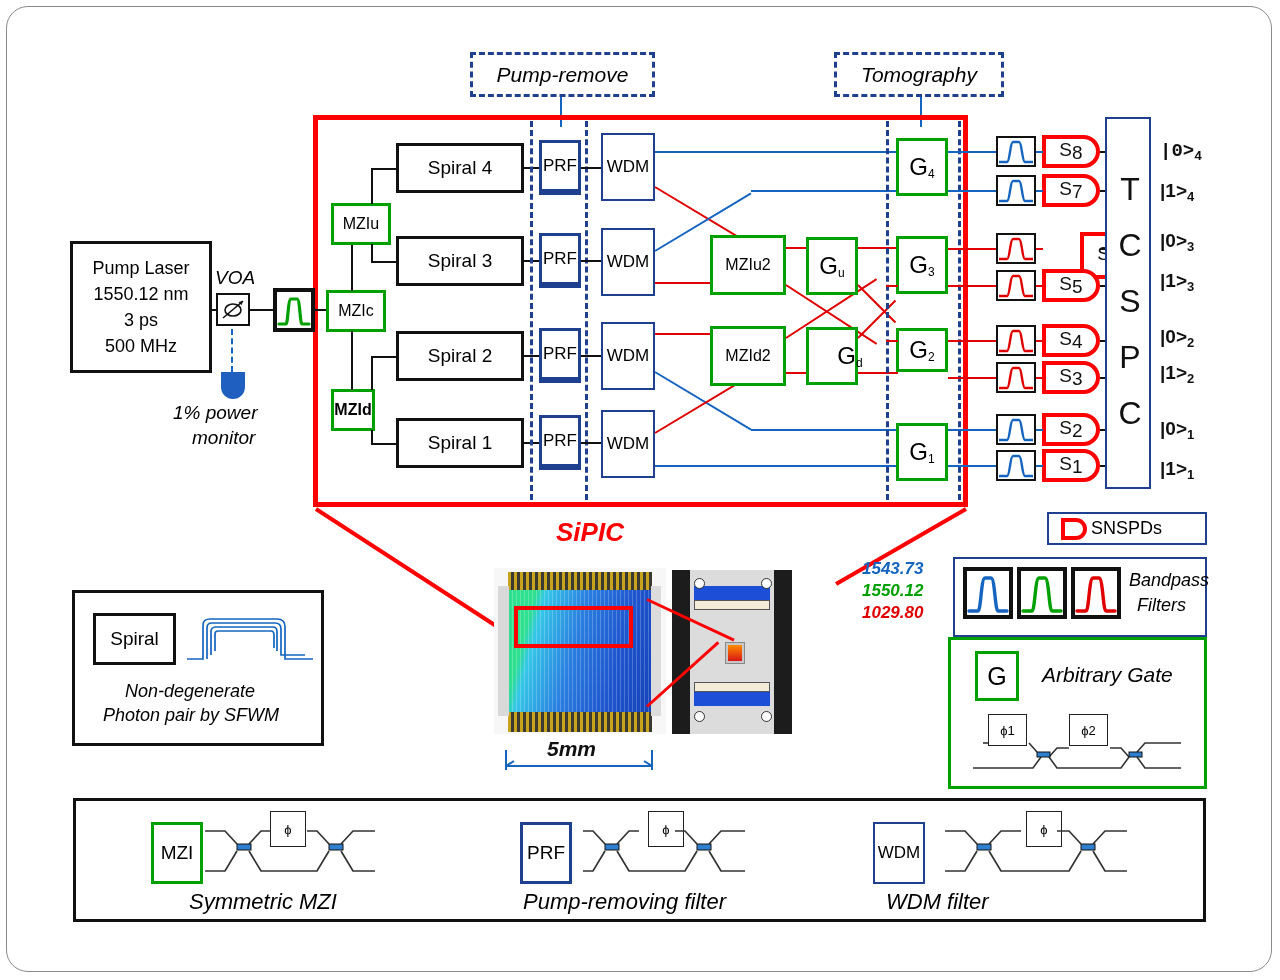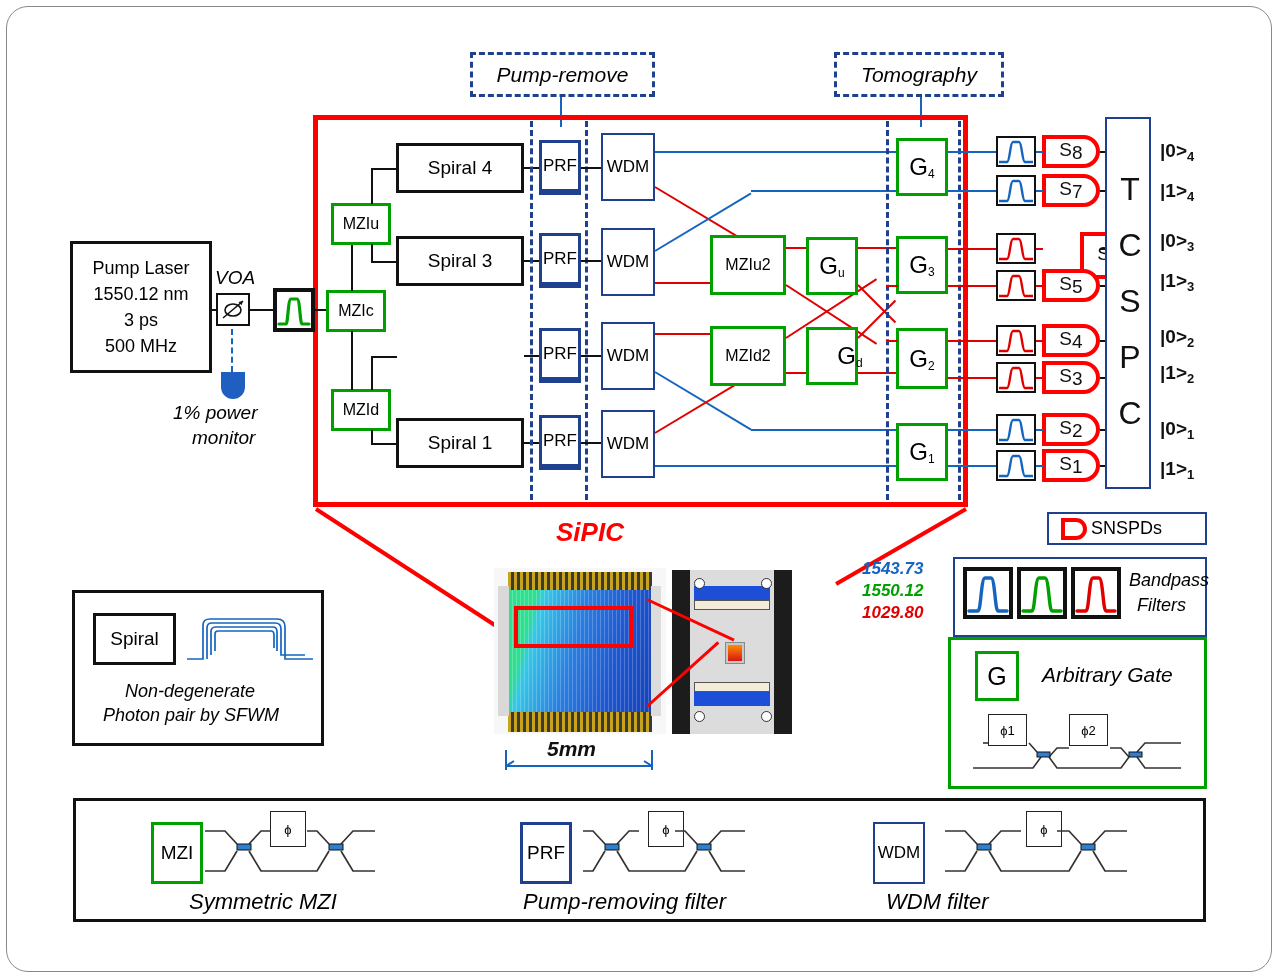--- a/index.html
+++ b/index.html
@@ -108,21 +108,21 @@
             border-radius:0 0 12px 12px;"></div>
 <div class="lbl" style="left:173px;top:403px;font-size:19px;">1% power</div>
 <div class="lbl" style="left:192px;top:428px;font-size:19px;">monitor</div>
 
 <div class="box grn" style="left:331px;top:203px;width:60px;height:42px;">
   <span style="font-size:16px;">MZIu</span>
 </div>
 <div class="box grn" style="left:326px;top:290px;width:60px;height:42px;">
   <span style="font-size:16px;">MZIc</span>
 </div>
-<div class="box grn" style="left:331px;top:389px;width:60px;height:42px;">
+<div class="box grn" style="left:331px;top:389px;width:44px;height:42px;font-weight:bold;">
   <span style="font-size:16px;">MZId</span>
 </div>
 
 <div class="wire" style="left:351px;top:245px;width:2px;height:46px;"></div>
 <div class="wire" style="left:351px;top:331px;width:2px;height:59px;"></div>
 
 <div class="wire" style="left:371px;top:168px;width:2px;height:36px;"></div>
 <div class="wire" style="left:371px;top:168px;width:26px;height:2px;"></div>
 
 <div class="wire" style="left:371px;top:244px;width:2px;height:18px;"></div>
@@ -132,20 +132,23 @@
 <div class="wire" style="left:371px;top:356px;width:26px;height:2px;"></div>
 
 <div class="wire" style="left:371px;top:430px;width:2px;height:15px;"></div>
 <div class="wire" style="left:371px;top:443px;width:26px;height:2px;"></div>
 
 <div class="box blk" style="left:396px;top:143px;width:128px;height:50px;">
   <span style="font-size:19px;">Spiral 4</span>
 </div>
 <div class="box blk" style="left:396px;top:236px;width:128px;height:50px;">
   <span style="font-size:19px;">Spiral 3</span>
+</div>
+<div class="box blk" style="left:396px;top:331px;width:128px;height:50px;">
+  <span style="font-size:19px;">Spiral 2</span>
 </div>
 <div class="box blk" style="left:396px;top:418px;width:128px;height:50px;">
   <span style="font-size:19px;">Spiral 1</span>
 </div>
 
 <div class="wire" style="left:524px;top:167px;width:16px;height:2px;"></div>
 <div class="wire" style="left:524px;top:260px;width:16px;height:2px;"></div>
 <div class="wire" style="left:524px;top:355px;width:16px;height:2px;"></div>
 <div class="wire" style="left:524px;top:442px;width:16px;height:2px;"></div>
 
@@ -231,21 +234,21 @@
 
 <div style="position:absolute;left:886px;top:121px;width:0;height:379px;border-left:3px dashed #1f3f8f;"></div>
 <div style="position:absolute;left:958px;top:121px;width:0;height:379px;border-left:3px dashed #1f3f8f;"></div>
 
 <div class="box grn" style="left:896px;top:138px;width:52px;height:58px;">
   <span style="font-size:24px;"><span>G</span><span class="sub">4</span></span>
 </div>
 <div class="box grn" style="left:896px;top:236px;width:52px;height:58px;">
   <span style="font-size:24px;"><span>G</span><span class="sub">3</span></span>
 </div>
-<div class="box grn" style="left:896px;top:328px;width:52px;height:61px;">
+<div class="box grn" style="left:896px;top:328px;width:52px;height:44px;">
   <span style="font-size:24px;"><span>G</span><span class="sub">2</span></span>
 </div>
 <div class="box grn" style="left:896px;top:423px;width:52px;height:58px;">
   <span style="font-size:24px;"><span>G</span><span class="sub">1</span></span>
 </div>
 
 <div class="wb" style="left:948px;top:151px;width:48px;height:2px;"></div>
 <div class="wb" style="left:948px;top:190px;width:48px;height:2px;"></div>
 <div class="wr" style="left:948px;top:248px;width:48px;height:2px;"></div>
 <div class="wr" style="left:948px;top:285px;width:48px;height:2px;"></div>
@@ -346,21 +349,21 @@
 <div class="wire" style="left:1100px;top:465px;width:8px;height:2px;"></div>
 
 <div id="tcspc">
   <div style="top:52px;">T</div>
   <div style="top:108px;">C</div>
   <div style="top:164px;">S</div>
   <div style="top:220px;">P</div>
   <div style="top:276px;">C</div>
 </div>
 
-<div class="ket" style="left:1160px;top:140px;"><span>|0&gt;</span><span class="s">4</span></div>
+<div class="ket" style="left:1160px;top:140px;font-family:Liberation Mono, monospace;"><span>|0&gt;</span><span class="s">4</span></div>
 <div class="ket" style="left:1160px;top:180px;"><span>|1&gt;</span><span class="s">4</span></div>
 <div class="ket" style="left:1160px;top:230px;"><span>|0&gt;</span><span class="s">3</span></div>
 <div class="ket" style="left:1160px;top:270px;"><span>|1&gt;</span><span class="s">3</span></div>
 <div class="ket" style="left:1160px;top:326px;"><span>|0&gt;</span><span class="s">2</span></div>
 <div class="ket" style="left:1160px;top:362px;"><span>|1&gt;</span><span class="s">2</span></div>
 <div class="ket" style="left:1160px;top:418px;"><span>|0&gt;</span><span class="s">1</span></div>
 <div class="ket" style="left:1160px;top:458px;"><span>|1&gt;</span><span class="s">1</span></div>
 
 <div class="lbl" style="left:556px;top:519px;font-size:26px;font-weight:bold;color:#ff0000;">SiPIC</div>
 

